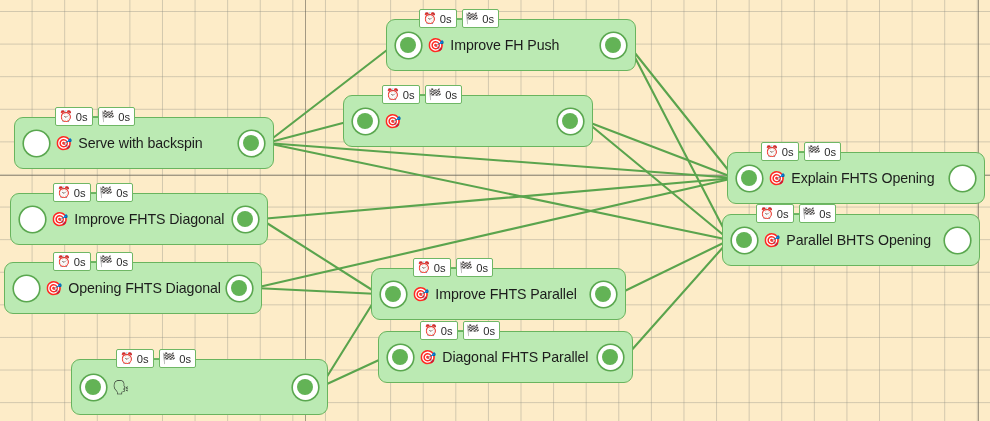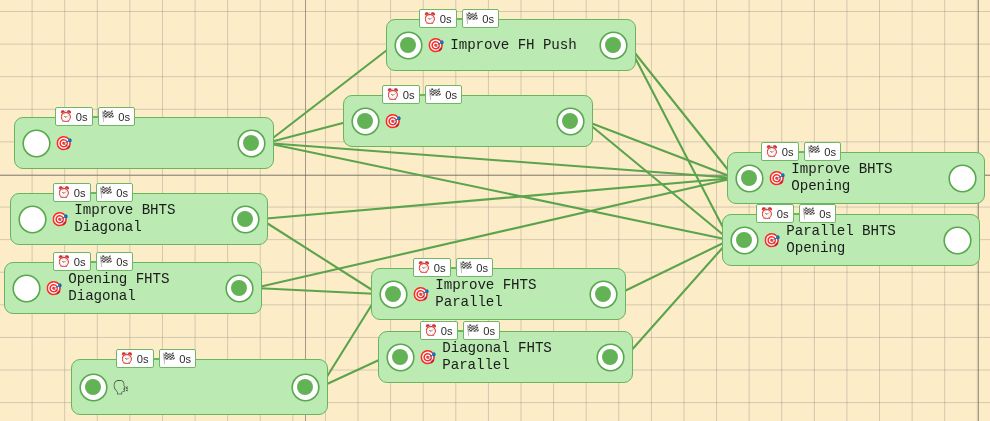--- a/index.html
+++ b/index.html
@@ -80,21 +80,21 @@
     font-size: 14.2px;
     color: #1c1c1c;
     line-height: 1.18;
     letter-spacing: -0.1px;
   }
   .node-emoji {
     font-size: 14px;
     line-height: 1;
     flex-shrink: 0;
   }
-  .node-text { white-space: pre-line; font-family: Liberation Mono, monospace; }
+  .node-text { white-space: pre-line; }
   .badges {
     position: absolute;
     top: -11px;
     display: flex;
     align-items: center;
   }
   .badge {
     box-sizing: border-box;
     display: flex;
     align-items: center;
@@ -150,20 +150,21 @@
         </span>
         <span class="badge-link"></span>
         <span class="badge">
           <span class="badge-emoji">🏁</span>
           <span>0s</span>
         </span>
       </div>
       <div class="port"></div>
       <div class="node-label">
         <span class="node-emoji">🎯</span>
+        <span class="node-text">Serve with backspin</span>
       </div>
       <div class="port filled"></div>
     </div>
     <div class="node" style="left: 386px; top: 19px; width: 250px; height: 52px;">
       <div class="badges" style="left: 32px;">
         <span class="badge">
           <span class="badge-emoji">⏰</span>
           <span>0s</span>
         </span>
         <span class="badge-link"></span>
@@ -205,21 +206,21 @@
         </span>
         <span class="badge-link"></span>
         <span class="badge">
           <span class="badge-emoji">🏁</span>
           <span>0s</span>
         </span>
       </div>
       <div class="port filled"></div>
       <div class="node-label">
         <span class="node-emoji">🎯</span>
-        <span class="node-text">Improve BHTS Opening</span>
+        <span class="node-text">Explain FHTS Opening</span>
       </div>
       <div class="port"></div>
     </div>
     <div class="node" style="left: 722px; top: 214px; width: 258px; height: 52px;">
       <div class="badges" style="left: 33px;">
         <span class="badge">
           <span class="badge-emoji">⏰</span>
           <span>0s</span>
         </span>
         <span class="badge-link"></span>
@@ -243,21 +244,21 @@
         </span>
         <span class="badge-link"></span>
         <span class="badge">
           <span class="badge-emoji">🏁</span>
           <span>0s</span>
         </span>
       </div>
       <div class="port"></div>
       <div class="node-label">
         <span class="node-emoji">🎯</span>
-        <span class="node-text">Improve BHTS Diagonal</span>
+        <span class="node-text">Improve FHTS Diagonal</span>
       </div>
       <div class="port filled"></div>
     </div>
     <div class="node" style="left: 4px; top: 262px; width: 258px; height: 52px;">
       <div class="badges" style="left: 48px;">
         <span class="badge">
           <span class="badge-emoji">⏰</span>
           <span>0s</span>
         </span>
         <span class="badge-link"></span>

